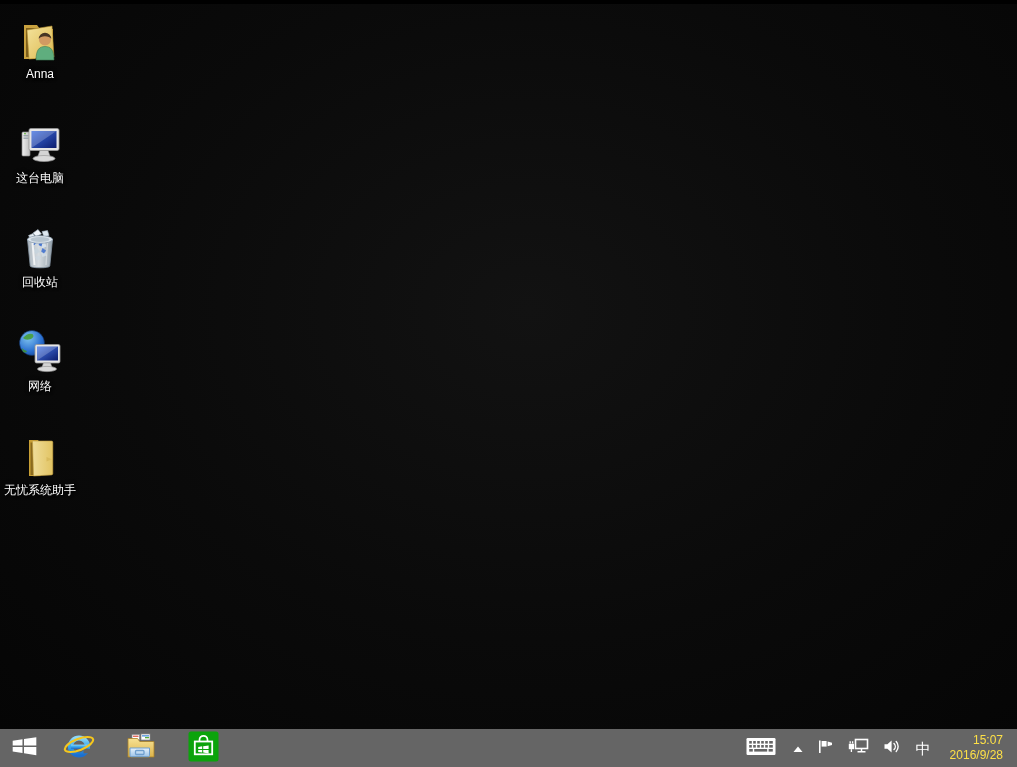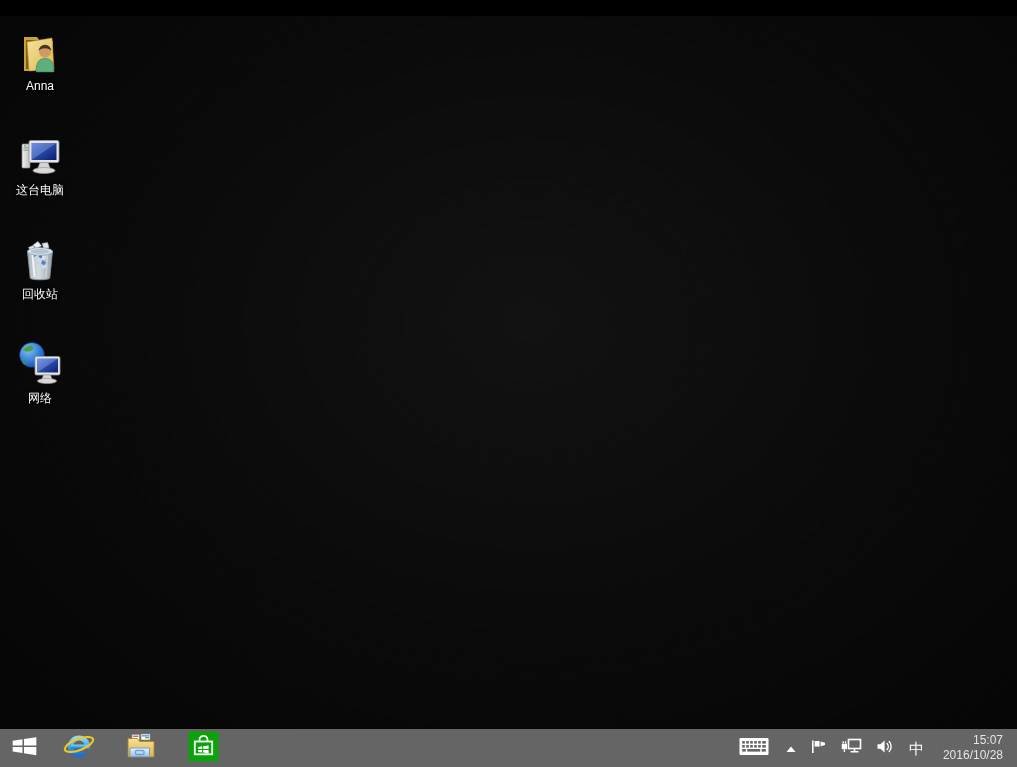--- a/index.html
+++ b/index.html
@@ -10,21 +10,21 @@
   }
   *{margin:0;padding:0;box-sizing:border-box;}
   html,body{width:1017px;height:767px;overflow:hidden;}
   body{
     font-family:"Liberation Sans","DejaVu Sans",sans-serif;
     background:#000;
     position:relative;
   }
   
   .desktop{
-    position:absolute;left:0;top:16px;width:1017px;height:729px;
+    position:absolute;left:0;top:4px;width:1017px;height:729px;
     background:radial-gradient(ellipse at 52% 42%, #121212 0%, var(--desktop-bg) 55%, #050505 100%);
   }
   .icon-col{
     position:absolute;top:7px;left:0;width:80px;
     display:flex;flex-direction:column;
   }
   .dicon-cell{
     height:104px;display:flex;flex-direction:column;align-items:center;
     cursor:default;
   }
@@ -46,21 +46,21 @@
   .app-btn{width:62px;}
   .spacer{flex:1;}
   .tray{display:flex;align-items:center;height:100%;}
   .tray-btn{display:flex;align-items:center;justify-content:center;height:100%;padding:0 7px;}
   .ime{
     color:#fff;font-size:15px;line-height:15px;padding:0 9px;
     display:flex;align-items:center;height:100%;
   }
   .clock{
     display:flex;flex-direction:column;justify-content:center;align-items:flex-end;
-    height:100%;padding:0 14px 0 10px;color:#e5e5e5;
+    height:100%;padding:0 14px 0 10px;color:#fde047;
     font-size:12px;line-height:15px;text-align:right;
   }
 </style>
 </head>
 <body>
 
 <div class="desktop">
   <div class="icon-col">
 
     <div class="dicon-cell">
@@ -162,20 +162,37 @@
           <rect x="19" y="16.5" width="25" height="18.5" rx="1.6" fill="#e6e6e6" stroke="#969696" stroke-width="0.8"></rect>
           <rect x="21" y="18.5" width="21" height="14" fill="url(#scr2)"></rect>
           <path d="M21 18.5 L42 18.5 L21 32.5 Z" fill="rgba(255,255,255,0.22)"></path>
           <path d="M27.5 35 h7 l1.8 5 h-10.6 z" fill="#d4d4d4" stroke="#9a9a9a" stroke-width="0.6"></path>
           <ellipse cx="31" cy="41" rx="9.5" ry="2.6" fill="#d9d9d9" stroke="#9c9c9c" stroke-width="0.7"></ellipse>
         </svg>
       </div>
       <div class="dlabel">网络</div>
     </div>
 
+    <div class="dicon-cell">
+      <div class="dicon">
+        <svg viewBox="0 0 48 48">
+          <defs>
+            <linearGradient id="pfold" x1="0" y1="0" x2="1" y2="0">
+              <stop offset="0" stop-color="#efdd9a"></stop>
+                <stop offset="1" stop-color="#e2c463"></stop>
+            </linearGradient>
+          </defs>
+          <path d="M13 8 L22 8 L24.5 11.5 L24.5 44 L13 44 Z" fill="#c89f35"></path>
+          <path d="M14.5 10.5 L23 10.5 L23 43 L14.5 43 Z" fill="#8a6a1f"></path>
+          <path d="M16.5 9 L35.5 9 Q36.8 9 36.8 10.2 L36.8 41.5 Q36.8 42.8 35.5 42.9 L17.5 44 Z" fill="url(#pfold)" stroke="#bf9c3c" stroke-width="0.6"></path>
+          <path d="M30.5 25 l5.5 2.2 -5.5 2.2 z" fill="#d9bb5e"></path>
+        </svg>
+      </div>
+      <div class="dlabel">无忧系统助手</div>
+    </div>
 
   </div>
 </div>
 
 <div class="taskbar">
 
   <div class="tb-btn start-btn">
     <span>
       <svg width="27" height="22" viewBox="0 0 32 26">
         <path d="M2 6.8 L13.6 5 V12.3 H2 Z" fill="#fff"></path>
@@ -308,17 +325,17 @@
           <path d="M1.5 5.2 H4.4 L8.6 1.5 V13.5 L4.4 9.8 H1.5 Z" fill="#fff"></path>
           <path d="M11 4.4 a4.4 4.4 0 0 1 0 6.2 M13.2 2.6 a7.2 7.2 0 0 1 0 9.8" fill="none" stroke="#fff" stroke-width="1.4" stroke-linecap="round"></path>
         </svg>
       </span>
     </div>
 
     <div class="ime">中</div>
 
     <div class="clock">
       <span>15:07</span>
-      <span>2016/10/28</span>
+      <span>2016/9/28</span>
     </div>
 
   </div>
 </div>
 
 </body></html>

